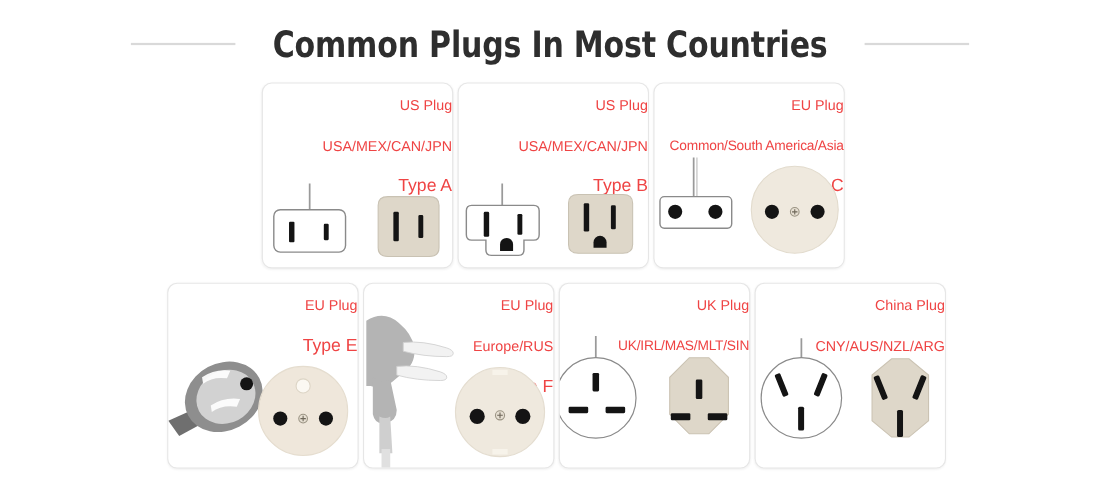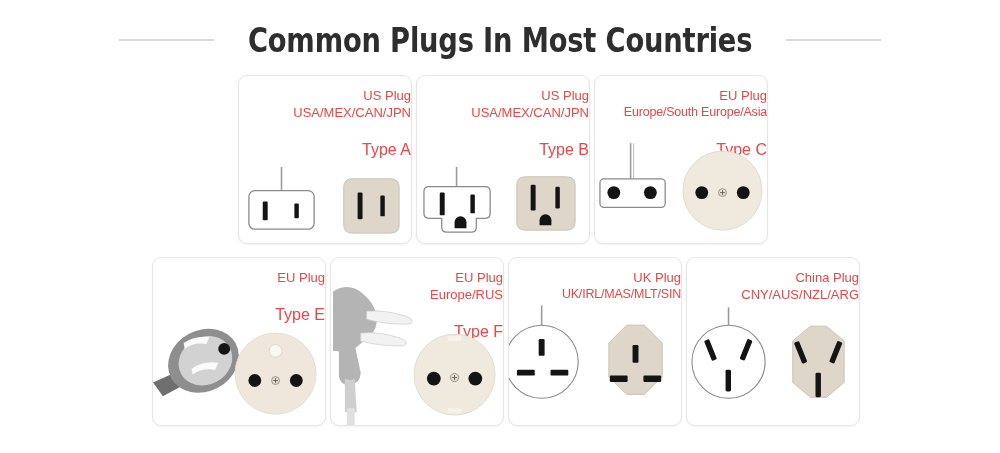--- a/index.html
+++ b/index.html
@@ -56,21 +56,21 @@
   #row-2 .card { width: 174px; height: 169px; }
 
   .card-labels {
     position: absolute;
     left: 0; right: 0; top: 11px;
     text-align: right;
     color: #ef4444;
     pointer-events: none;
   }
   .lbl-name   { font-size: 13px; line-height: 17px; }
-  .lbl-region { font-size: 13px; line-height: 17px; white-space: nowrap; }
+  .lbl-region { font-size: 13px; line-height: 17px; white-space: nowrap; margin-top: 20px; }
   .lbl-type   { font-size: 16px; line-height: 21px; margin-top: 18px; }
 
   .art { position: absolute; left: 0; top: 0; width: 100%; height: 100%; }
 
   
   .card.wide-label .lbl-region { font-size: 12.5px; letter-spacing: -0.2px; }
 </style>
 </head>
 <body>
 
@@ -127,21 +127,21 @@
           <rect x="115" y="110" width="5" height="26" rx="1.2" fill="#141414"></rect>
           <rect x="140" y="112" width="4.5" height="22" rx="1.2" fill="#141414"></rect>
           <path d="M124 146 a6 6 0 0 1 12 0 v5 h-12 z" fill="#141414"></path>
         </g>
       </svg>
     </div>
 
     <div class="card wide-label">
       <div class="card-labels">
         <div class="lbl-name">EU Plug</div>
-        <div class="lbl-region">Europe/South Europe/Asia</div>
+        <div class="lbl-region">Common/South America/Asia</div>
         <div class="lbl-type">Type C</div>
       </div>
       <svg class="art" viewBox="0 0 174 169">
         <path d="M36 68 L36 104" stroke="#9a9a9a" stroke-width="1.6" fill="none"></path>
         <path d="M39 68 L39 104" stroke="#c6c6c6" stroke-width="1.2" fill="none"></path>
         <g>
           <rect x="5" y="104" width="66" height="29" rx="4" ry="4" fill="#ffffff" stroke="#8a8a8a" stroke-width="1.3"></rect>
           <circle cx="19" cy="118" r="6.5" fill="#141414"></circle>
           <circle cx="56" cy="118" r="6.5" fill="#141414"></circle>
         </g>

